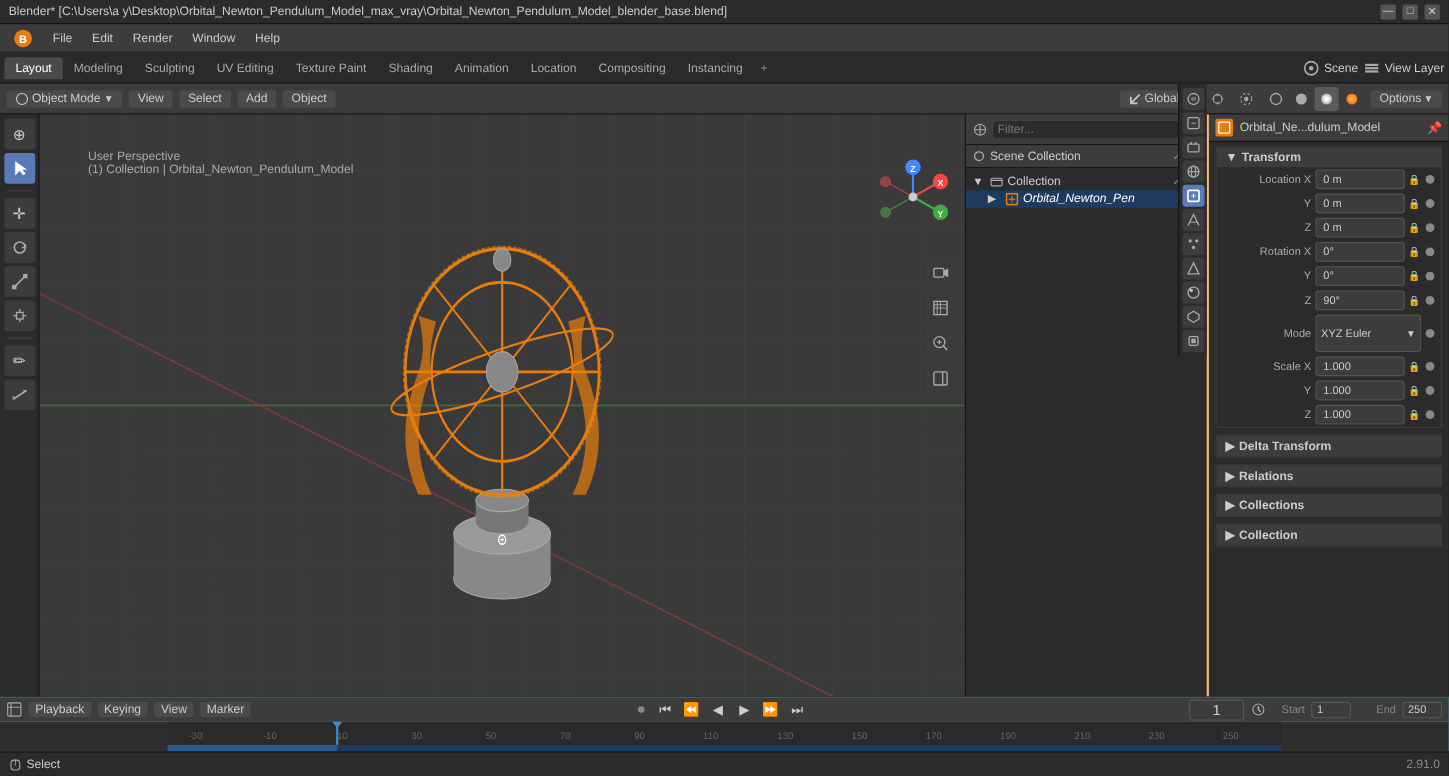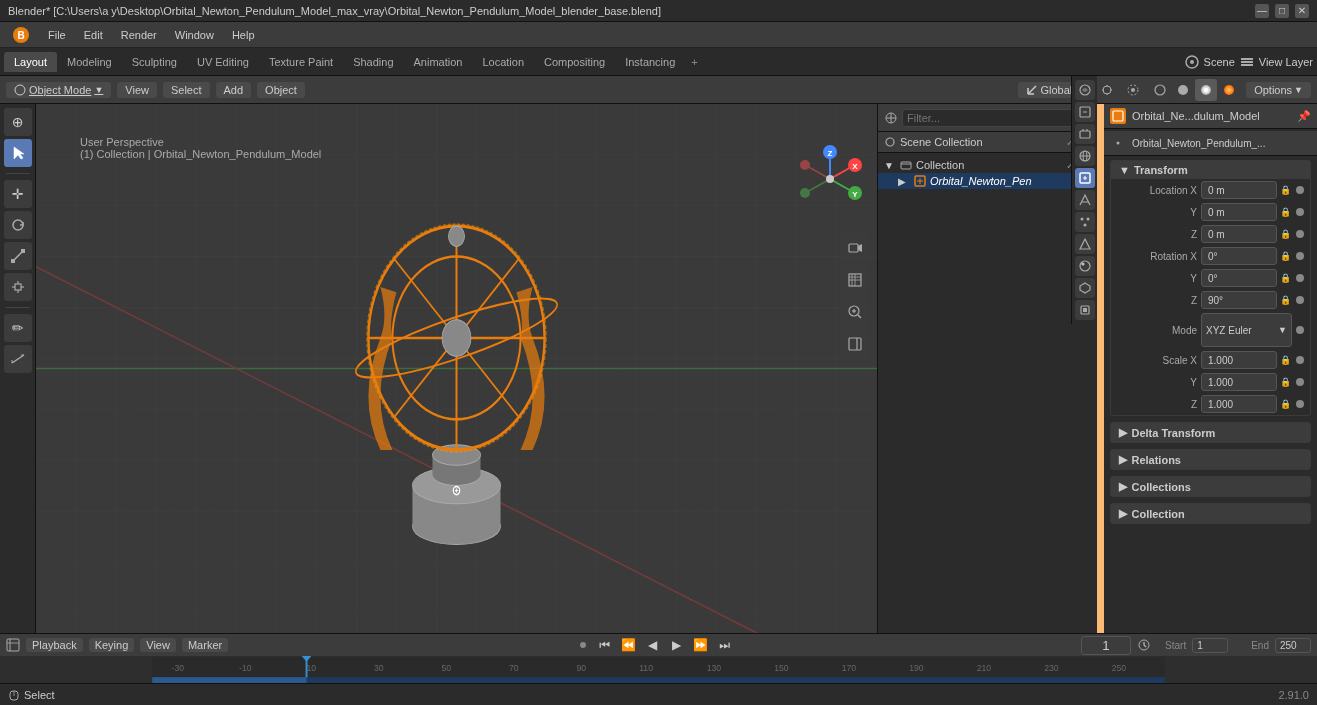--- a/index.html
+++ b/index.html
@@ -440,21 +440,21 @@
     <svg width="16" height="16" viewBox="0 0 16 16">
         <rect x="2" y="4" width="12" height="2" fill="#aaa"></rect>
         <rect x="2" y="7" width="12" height="2" fill="#aaa"></rect>
         <rect x="2" y="10" width="12" height="2" fill="#aaa"></rect>
       </svg>
     <span style="color:#ccc;font-size:11px;">View Layer</span>
   </div>
 </div>
 
 <div style="height:28px;background:#3c3c3c;display:flex;align-items:center;padding:0 6px;gap:6px;border-bottom:1px solid #111;">
-  <div class="vp-btn" style="background:#4a4a4a;display:flex;align-items:center;gap:3px;text-decoration:underline;">
+  <div class="vp-btn" style="background:#4a4a4a;display:flex;align-items:center;gap:3px;">
     <svg width="12" height="12" viewBox="0 0 12 12">
         <circle cx="6" cy="6" r="5" fill="none" stroke="#ccc" stroke-width="1"></circle>
       </svg>
     <span>Object Mode</span>
     <span style="font-size:9px;">▼</span>
   </div>
   <div class="vp-btn">View</div>
   <div class="vp-btn">Select</div>
   <div class="vp-btn">Add</div>
   <div class="vp-btn">Object</div>
@@ -788,39 +788,30 @@
             <rect x="1" y="1" width="10" height="10" rx="1" fill="none" stroke="#E87D0D" stroke-width="1.5"></rect>
             <line x1="3" y1="6" x2="9" y2="6" stroke="#E87D0D" stroke-width="1"></line>
             <line x1="6" y1="3" x2="6" y2="9" stroke="#E87D0D" stroke-width="1"></line>
           </svg>
         <span class="outliner-label" style="color:#fff;font-size:11px;font-style:italic;">Orbital_Newton_Pen</span>
         <span class="vis-icon">👁</span>
       </div>
     </div>
   </div>
 
-  <div id="properties" style="width:220px;border-left:7px solid #fdba74;">
+  <div id="properties" style="width:220px;border-left:2px solid #fdba74;">
 
     <div id="prop-obj-header">
       <div style="width:16px;height:16px;background:#E87D0D;border-radius:2px;display:flex;align-items:center;justify-content:center;">
         <svg width="12" height="12" viewBox="0 0 12 12">
             <rect x="1" y="1" width="10" height="10" rx="1" fill="none" stroke="white" stroke-width="1.2"></rect>
           </svg>
       </div>
       <span class="prop-obj-name">Orbital_Ne...dulum_Model</span>
       <span class="prop-obj-pin">📌</span>
-    </div>
-    <div id="prop-obj-data">
-      <div style="width:16px;height:16px;background:#3c3c3c;border-radius:2px;display:flex;align-items:center;justify-content:center;">
-        <svg width="12" height="12" viewBox="0 0 12 12">
-            <ellipse cx="6" cy="6" r="4" fill="none" stroke="#aaa" stroke-width="1.2"></ellipse>
-            <circle cx="6" cy="6" r="1.5" fill="#aaa"></circle>
-          </svg>
-      </div>
-      <span style="color:#ccc;font-size:10px;flex:1;">Orbital_Newton_Pendulum_...</span>
     </div>
 
     <div id="prop-content">
       <div class="prop-section">
         <div class="prop-section-header">
           <span>▼</span>
           <span>Transform</span>
         </div>
 
         <div class="prop-row">

